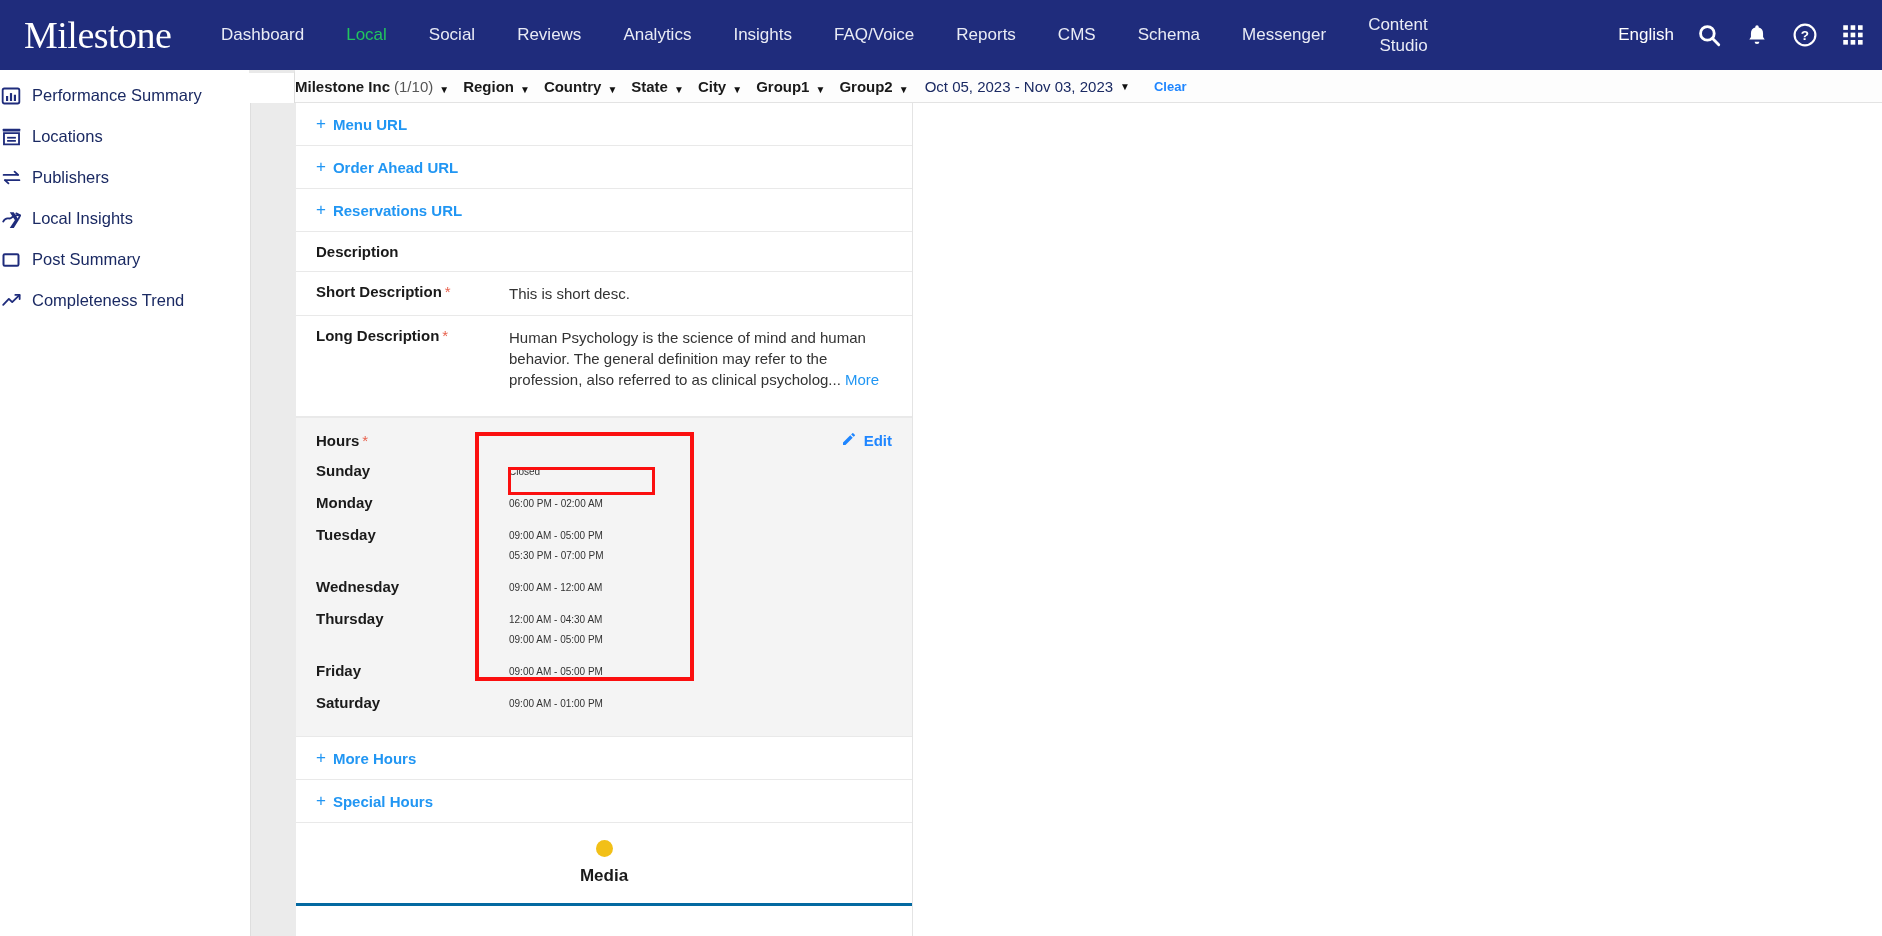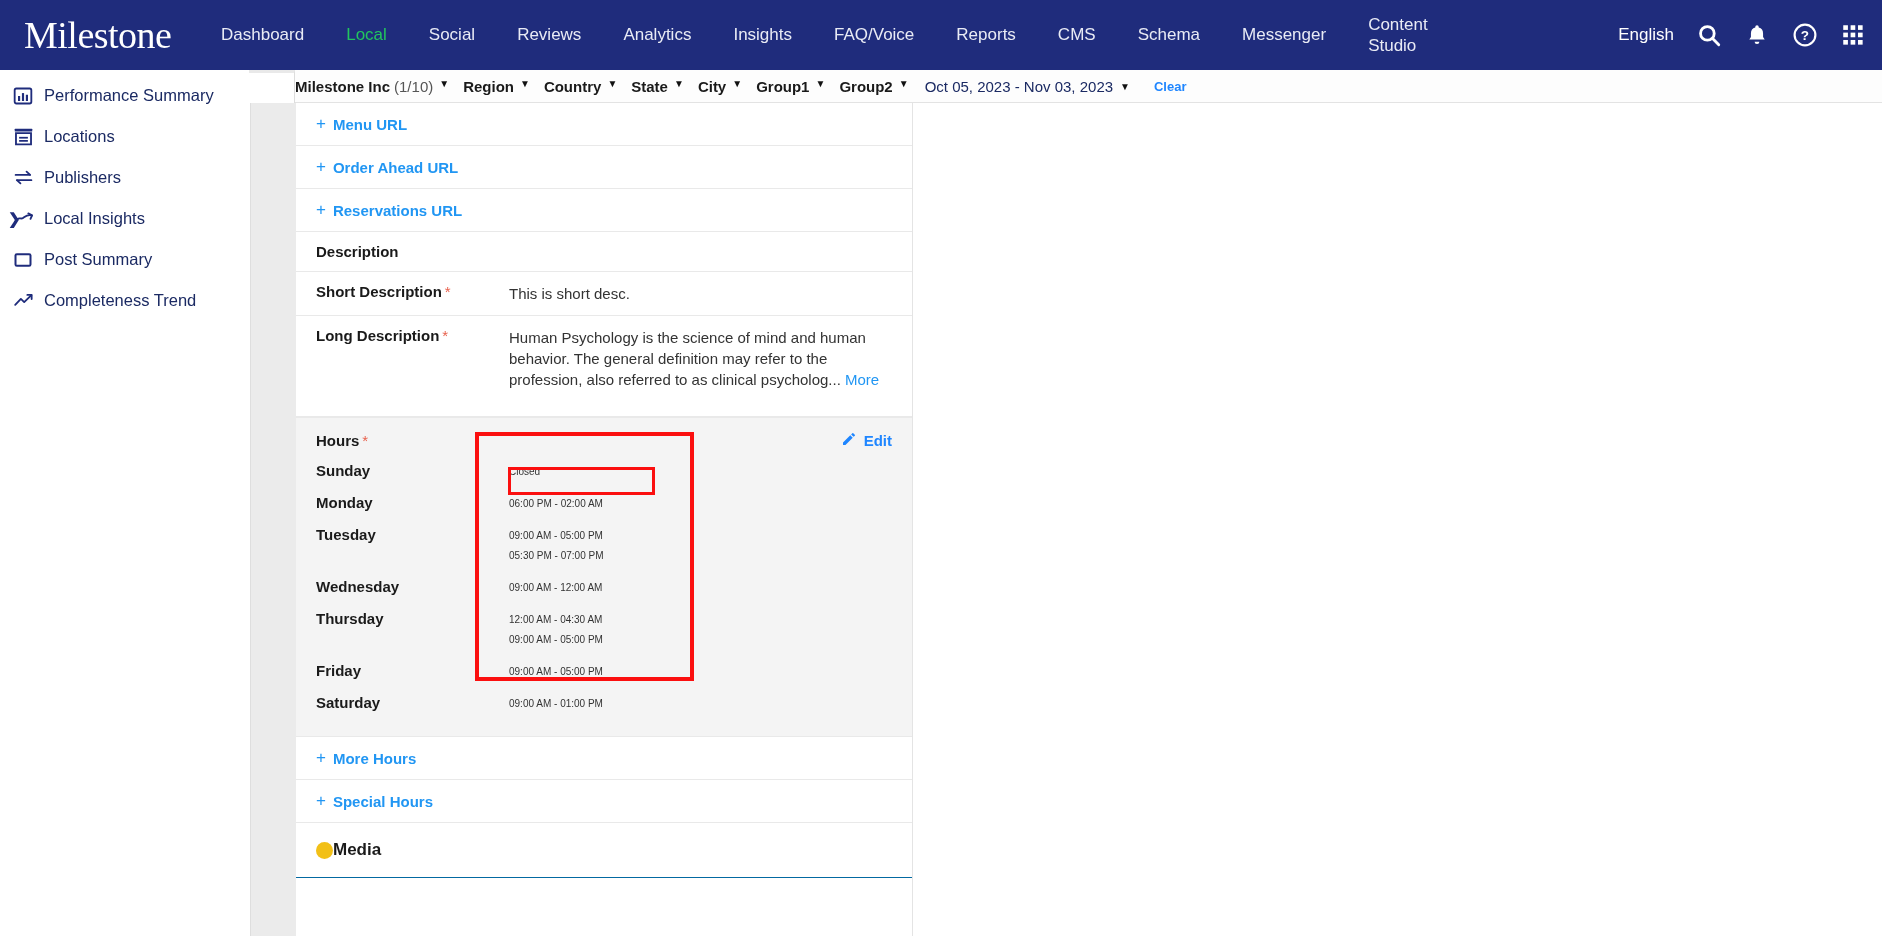--- a/index.html
+++ b/index.html
@@ -28,37 +28,37 @@
   .navitem {
     color: #e9ebf5; font-size: 17px;
     padding: 0 0; margin: 0 21px;
     line-height: 70px; white-space: nowrap;
     cursor: pointer;
     text-align: center;
   }
   .navitem.active { color: #22c55e; font-weight: normal; }
   .navitem.two-line {
     line-height: 21px; display: flex; flex-direction: column;
-    justify-content: center; height: 60px; text-align: left;
+    justify-content: center; height: 60px; text-align: left; align-items: flex-end;
   }
   #navright { display: flex; align-items: center; padding-right: 16px; gap: 22px; }
   #lang { color: #ffffff; font-size: 17px; cursor: pointer; }
   .hicon { width: 26px; height: 26px; display:inline-block; cursor:pointer; }
 
   
   #sidebar {
     position: absolute; top: 70px; left: 0;
     width: 251px; height: 866px;
     background: #ffffff;
     border-right: 1px solid #dedede;
     padding-top: 5px;
   }
   .side-item {
     display: flex; align-items: center;
-    height: 41px; padding-left: 12px;
+    height: 41px; padding-left: 0;
     color: #1b2a63; font-size: 16.5px;
     cursor: pointer; position: relative;
   }
   .side-item .caret {
     position: absolute; left: 8px; color: #1f2c7c;
     font-size: 15px; font-weight: bold;
   }
   .side-ic {
     width: 22px; height: 22px; margin-right: 10px;
     display: flex; align-items: center; justify-content: center;
@@ -73,21 +73,21 @@
     background: #fdfdfd;
     border-bottom: 1px solid #e3e3e3;
     display: flex; align-items: center;
     padding-left: 8px;
   }
   #collapse-btn {
     width: 22px; height: 33px; display:flex; align-items:center; justify-content:center;
     color: #333; font-size: 16px; cursor: pointer;
   }
   .filt {
-    display: flex; align-items: flex-start;
+    display: flex; align-items: flex-end;
     margin-left: 14px; font-size: 15px;
     color: #1a1a1a; font-weight: bold;
     white-space: nowrap; cursor: pointer;
   }
   .filt .sub { font-weight: normal; color: #555; margin-left: 4px; }
   .filt .dn { margin-left: 6px; font-size: 10px; color: #111; }
   #daterange {
     margin-left: 16px; font-size: 15px; color: #1b2a63;
     display:flex; align-items:center; white-space:nowrap; cursor:pointer;
   }
@@ -168,22 +168,22 @@
   #red-inner {
     position: absolute;
     left: 212px; top: 49px;
     width: 147px; height: 28px;
     border: 3px solid #fb0f0f;
     pointer-events: none;
   }
 
   
   #media-row {
-    display:flex; align-items:center; 
-    padding: 17px 20px; border-bottom:1px solid #0369a1;
+    display:flex; align-items:center; gap:9px;
+    padding: 17px 20px; border-bottom:3px solid #0369a1;flex-direction:column;
   }
   #media-dot {
     width:17px; height:17px; border-radius:50%;
     background:#f2c017; display:inline-block;
   }
   #media-label { font-size:17px; font-weight:bold; color:#1a1a1a; }
 </style>
 </head>
 <body>
 

